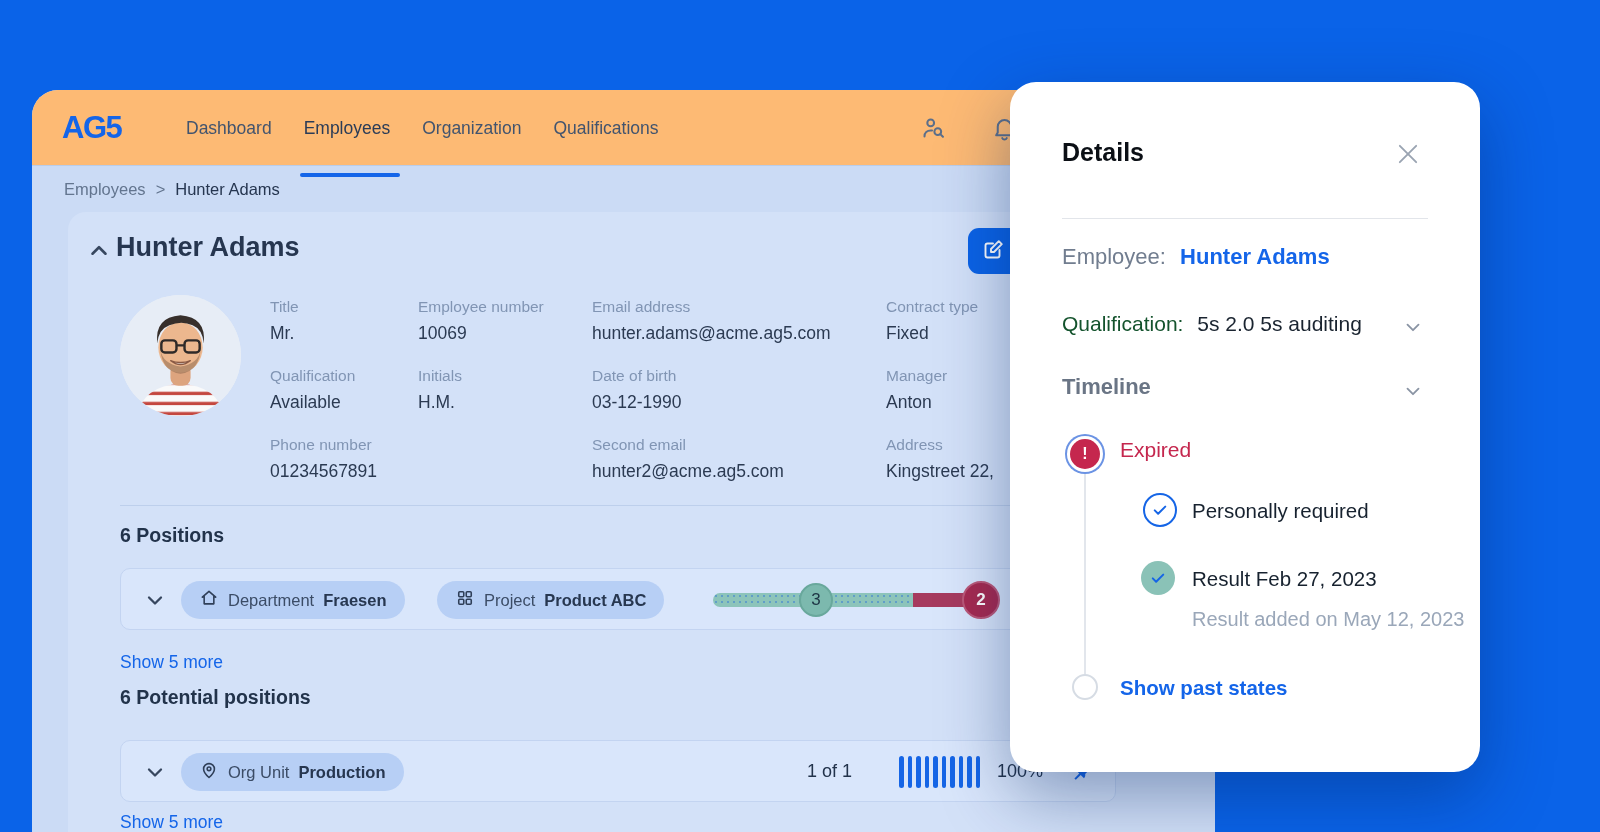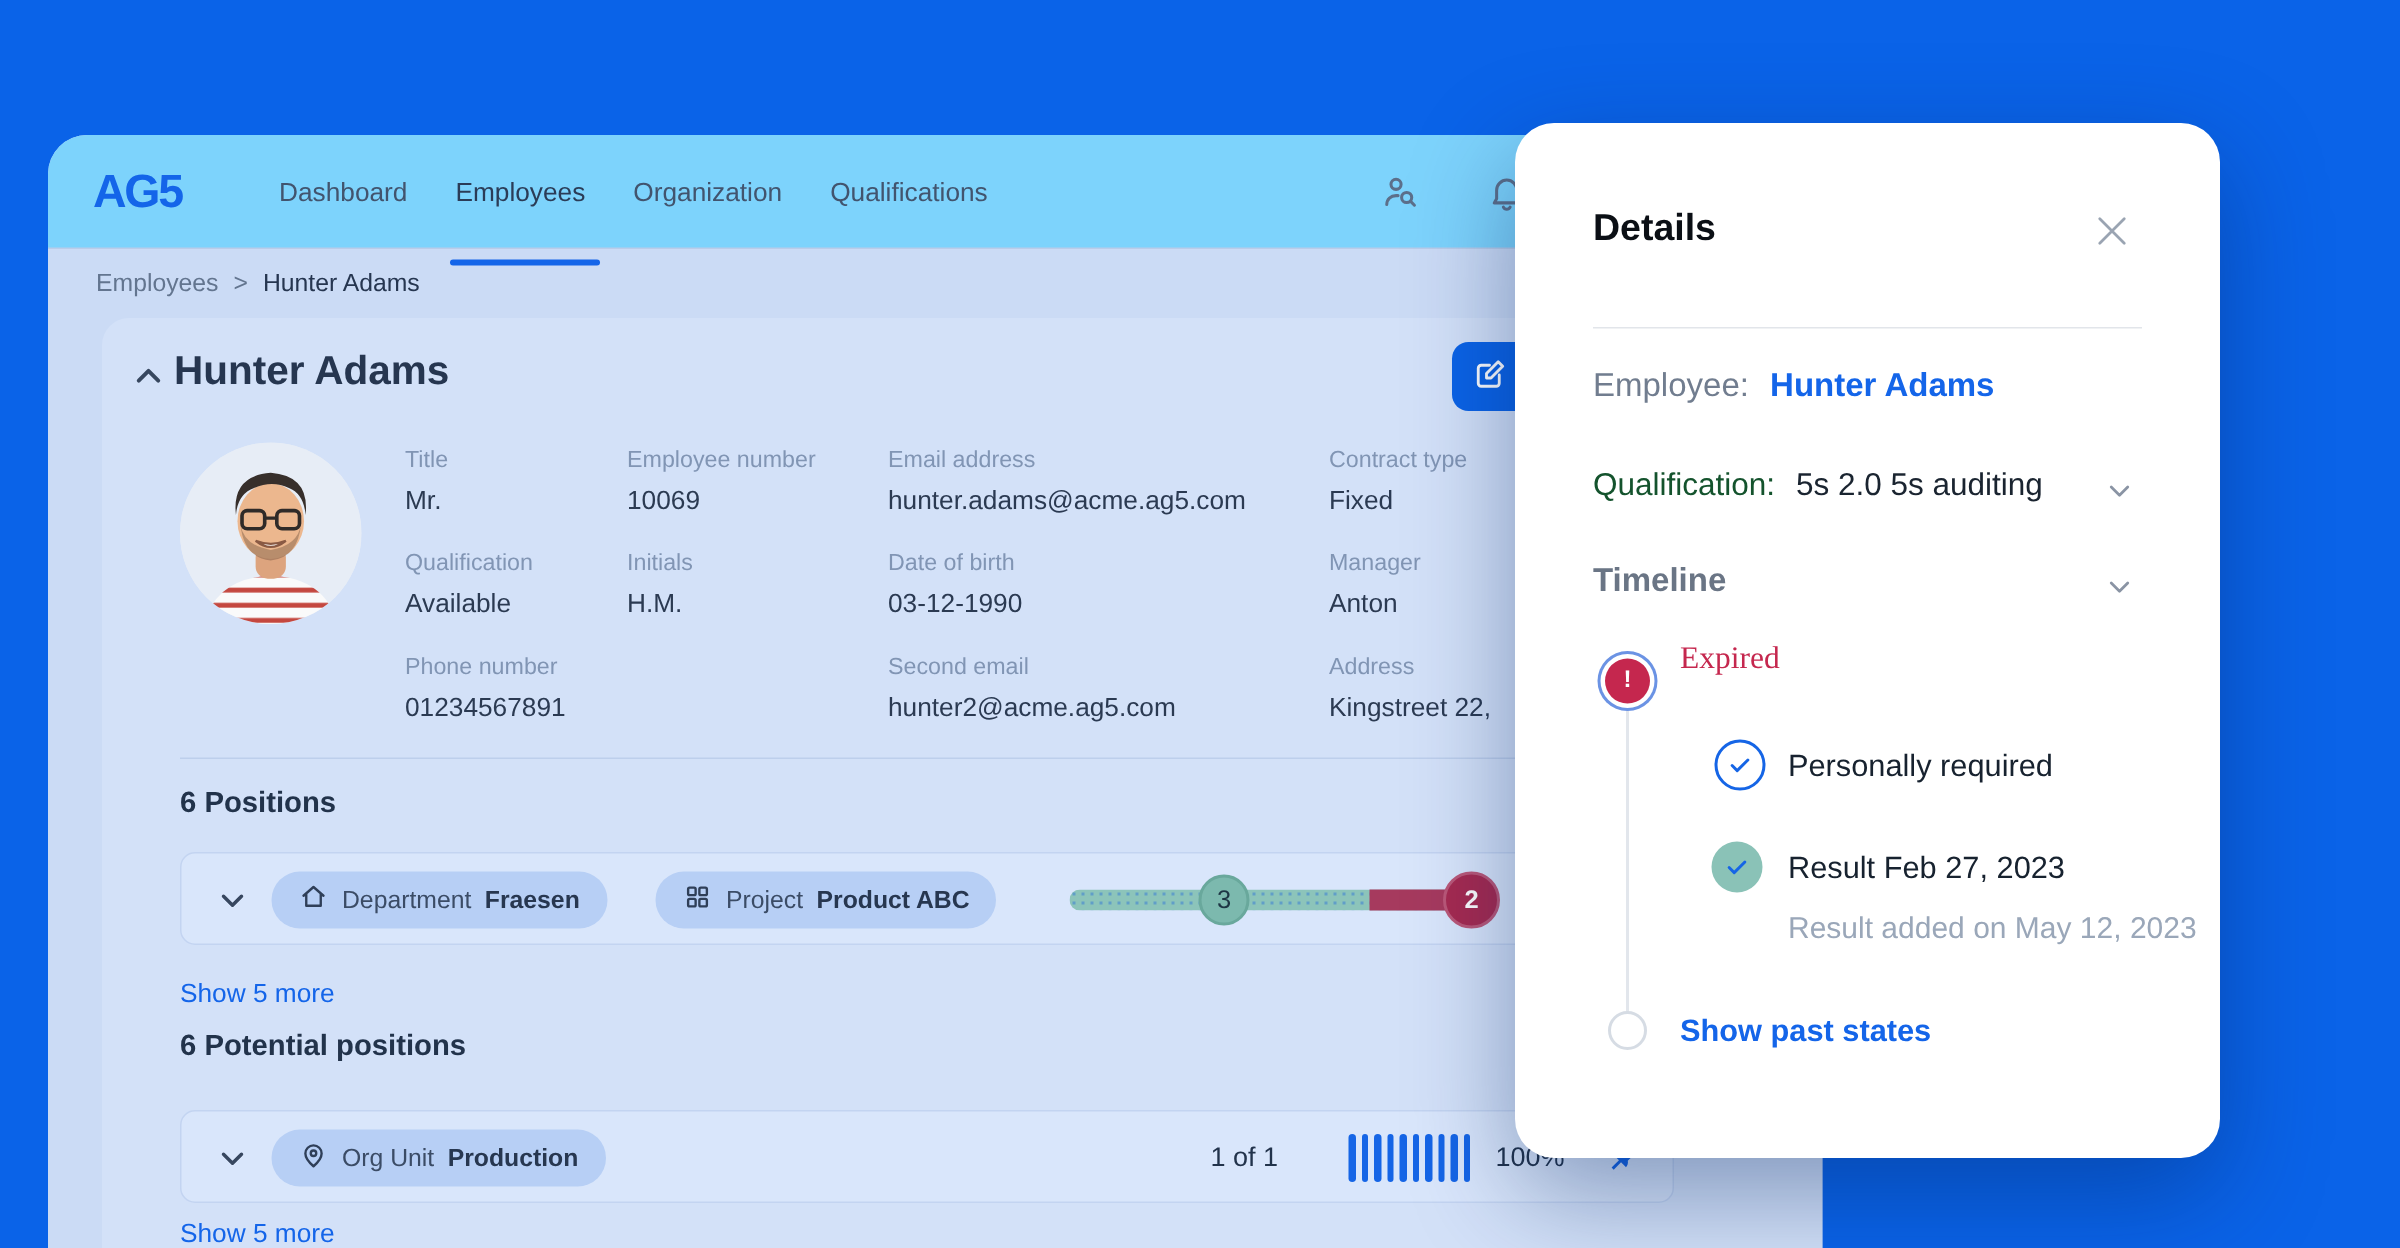--- a/index.html
+++ b/index.html
@@ -11,21 +11,21 @@
     position:relative;
   }
 
   
   .window {
     position:absolute; left:32px; top:90px; width:1183px; height:742px;
     background:#cbdbf5; border-radius:26px 26px 0 0; overflow:hidden; z-index:1;
   }
   .nav {
     position:absolute; left:0; top:0; right:0; height:76px;
-    background:#7dd3fc; border-bottom:1px solid #b9cce9;
+    background:#fdba74; border-bottom:1px solid #b9cce9;
   }
   .logo {
     position:absolute; left:30px; top:20px;
     font-size:31px; font-weight:800; letter-spacing:-1.5px; color:#1465e9;
   }
   .navitems { position:absolute; left:152px; top:0; height:76px; display:flex; align-items:center; gap:28px; }
   .navitem { font-size:17.5px; color:#42546e; padding:0 2px; position:relative; height:97px; display:flex; align-items:center; cursor:pointer; }
   .navitem.active { color:#2b3c57; }
   .navitem.active::after { content:""; position:absolute; left:-2px; right:-8px; bottom:0; height:4px; border-radius:3px; background:#1465e9; }
   .navicons { position:absolute; top:25px; left:888px; display:flex; gap:44px; }
@@ -123,21 +123,21 @@
 
   .tl-line { position:absolute; left:74px; top:372px; width:2px; height:234px; background:#e2e6ec; }
   .ic-circ { position:absolute; border-radius:50%; display:flex; align-items:center; justify-content:center; z-index:2; }
   .ic-expired { left:60px; top:357px; width:30px; height:30px; background:#c5274e;
     box-shadow:0 0 0 3px #ffffff, 0 0 0 5px #6b93e4; color:#fff; font-weight:700; font-size:16px; }
   .ic-blue { left:133px; top:411px; width:34px; height:34px; background:#ffffff; border:2px solid #1565e6; }
   .ic-teal { left:131px; top:479px; width:34px; height:34px; background:#8ac2b7; }
   .ic-empty { left:62px; top:592px; width:26px; height:26px; background:#ffffff; border:2px solid #d6dce4; }
 
   .tl-label { position:absolute; font-size:20.5px; }
-  .lbl-expired { left:110px; top:344px; color:#c5274e; font-weight:500; font-size:21px;font-family:Liberation Serif, serif; }
+  .lbl-expired { left:110px; top:356px; color:#c5274e; font-weight:500; font-size:21px; }
   .lbl-preq { left:182px; top:417px; color:#17222f; }
   .lbl-result { left:182px; top:485px; color:#17222f; }
   .lbl-sub { left:182px; top:526px; color:#9aa7b9; font-size:20px; }
   .lbl-past { left:110px; top:594px; color:#1465e9; font-weight:700; }
 </style>
 </head>
 <body>
 
 <div class="window">
 

